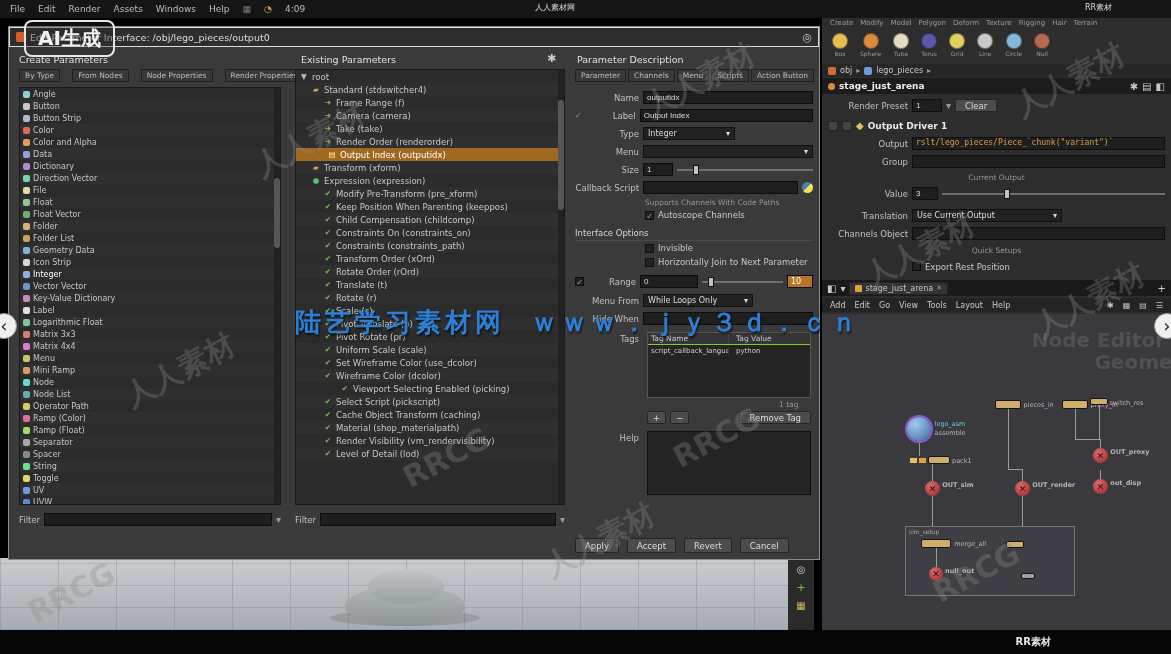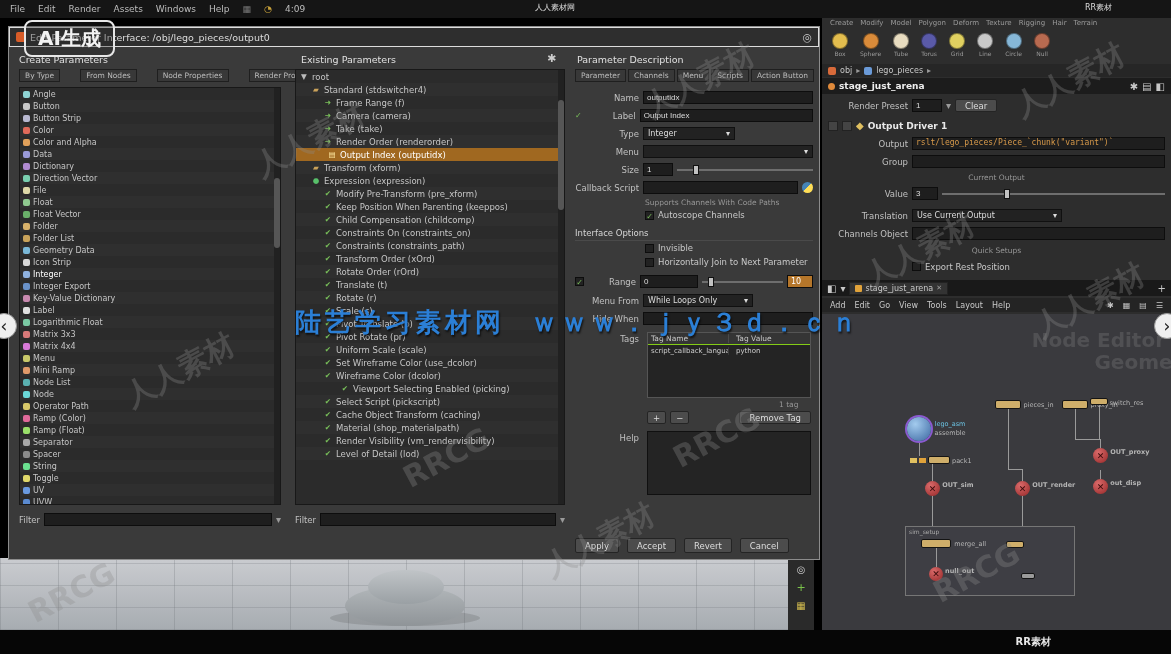--- a/index.html
+++ b/index.html
@@ -321,21 +321,21 @@
       <span style="font-size:9.5px;color:#ddd">Edit Parameter Interface: /obj/lego_pieces/output0</span>
       <span style="flex:1"></span>
       <span style="color:#ccc;font-size:11px">◎</span>
     </div>
 
     <span class="abs" style="left:10px;top:27px;font-size:9.5px;color:#e0e0e0">Create Parameters</span>
     <span class="abs" style="left:292px;top:27px;font-size:9.5px;color:#e0e0e0">Existing Parameters</span>
     <span class="abs" style="left:538px;top:25px;color:#ccc;font-size:11px">✱</span>
     <span class="abs" style="left:568px;top:27px;font-size:9.5px;color:#e0e0e0">Parameter Description</span>
 
-    <div class="abs row" style="left:10px;top:42px;gap:20px">
+    <div class="abs row" style="left:10px;top:42px;gap:12px">
 
     <span class="tab">By Type</span>
         <span class="tab">From Nodes</span>
         <span class="tab">Node Properties</span>
         <span class="tab">Render Properties</span>
       </div>
 
     <div class="panel tlist" style="left:10px;top:60px;width:262px;height:418px">
 
         <div class="trow">
@@ -413,21 +413,21 @@
           <span>Icon Strip</span>
         </div>
 
         <div class="trow selected">
           <span class="bullet" style="background: rgb(143, 178, 224);"></span>
           <span>Integer</span>
         </div>
 
         <div class="trow">
           <span class="bullet" style="background: rgb(106, 146, 201);"></span>
-          <span>Integer Export</span>
+          <span>Vector Vector</span>
         </div>
 
         <div class="trow">
           <span class="bullet" style="background: rgb(201, 138, 176);"></span>
           <span>Key-Value Dictionary</span>
         </div>
 
         <div class="trow">
           <span class="bullet" style="background: rgb(224, 224, 224);"></span>
           <span>Label</span>
@@ -452,27 +452,27 @@
           <span class="bullet" style="background: rgb(201, 201, 106);"></span>
           <span>Menu</span>
         </div>
 
         <div class="trow">
           <span class="bullet" style="background: rgb(224, 154, 106);"></span>
           <span>Mini Ramp</span>
         </div>
 
         <div class="trow">
+          <span class="bullet" style="background: rgb(106, 216, 216);"></span>
+          <span>Node</span>
+        </div>
+
+        <div class="trow">
           <span class="bullet" style="background: rgb(90, 176, 176);"></span>
           <span>Node List</span>
-        </div>
-
-        <div class="trow">
-          <span class="bullet" style="background: rgb(106, 216, 216);"></span>
-          <span>Node</span>
         </div>
 
         <div class="trow">
           <span class="bullet" style="background: rgb(216, 201, 106);"></span>
           <span>Operator Path</span>
         </div>
 
         <div class="trow">
           <span class="bullet" style="background: rgb(224, 106, 154);"></span>
           <span>Ramp (Color)</span>

